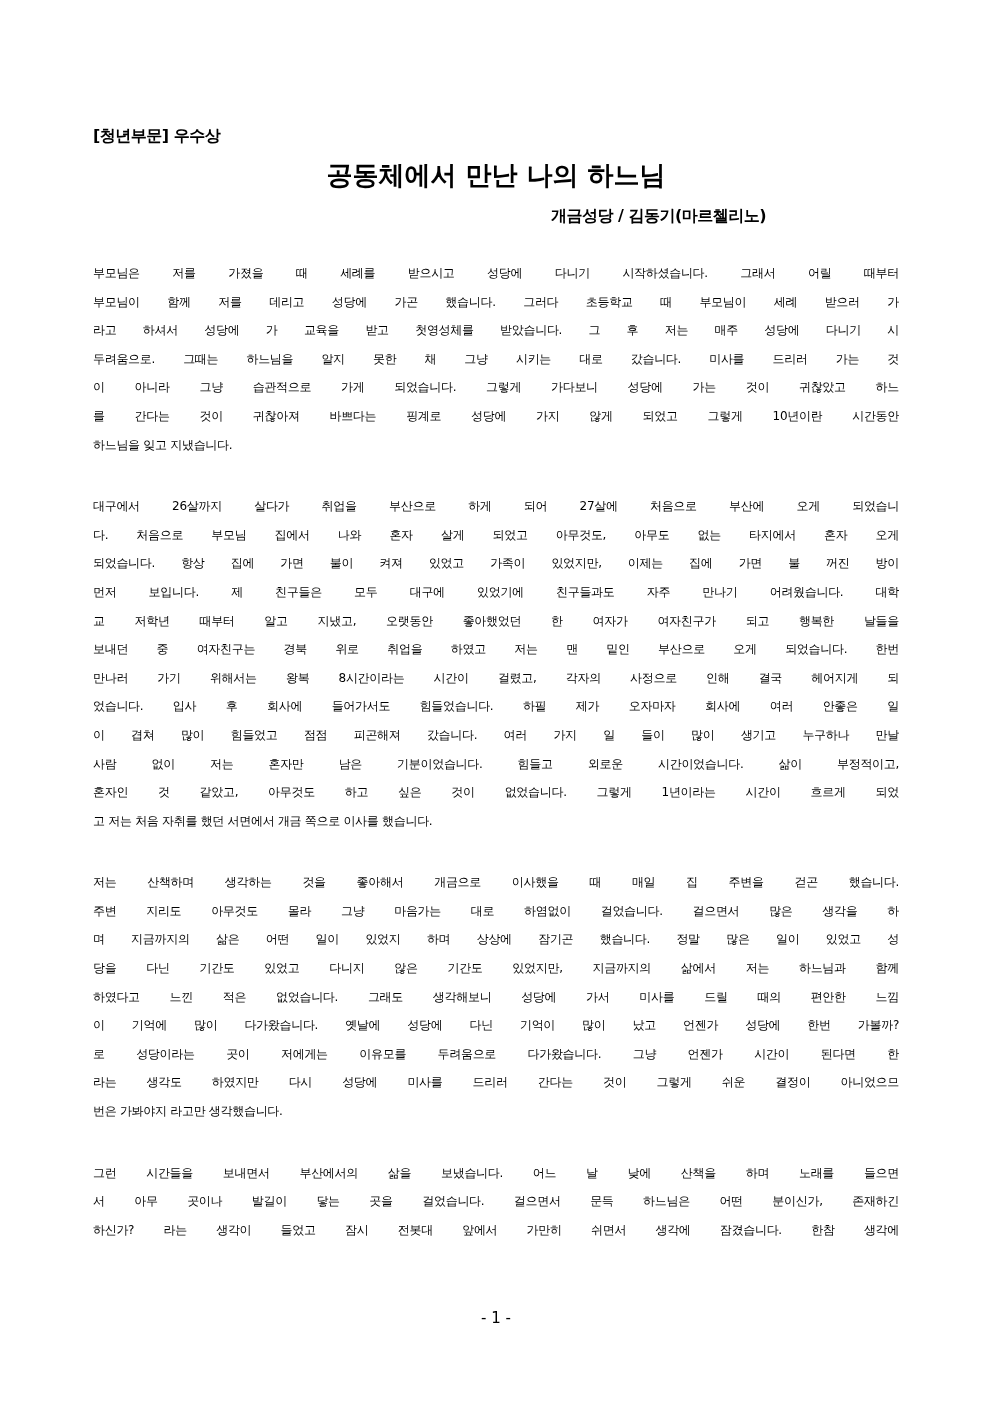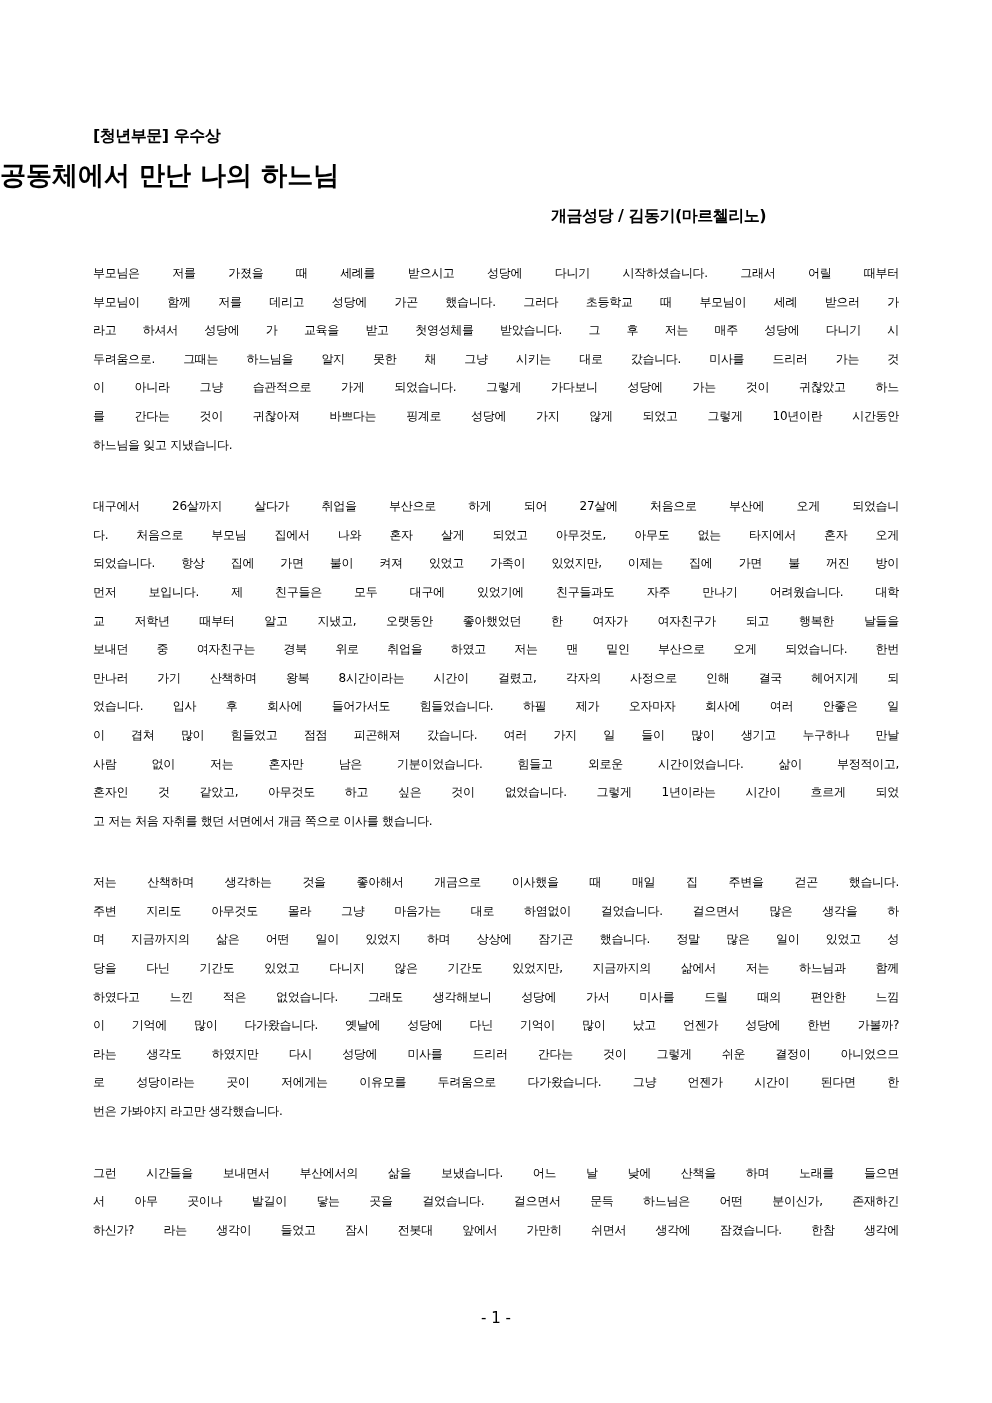--- a/index.html
+++ b/index.html
@@ -1,19 +1,19 @@
 <!DOCTYPE html>
 <html><head>
 <meta charset="utf-8">
 <style>
   html, body { margin:0; padding:0; background:#ffffff; }
   body { width:992px; height:1403px; position:relative; overflow:hidden; font-family:"DejaVu Sans", sans-serif; color:#000; }
   .page { position:absolute; left:0; top:0; width:860px; height:1403px; }
   .category { position:absolute; left:93px; top:126px; font-size:16px; font-weight:bold; letter-spacing:-0.5px; }
-  .title { position:absolute; left:0; width:992px; top:158px; text-align:left; font-size:26px; font-weight:bold; letter-spacing:0px; }
+  .title { position:absolute; left:0; width:992px; top:158px; text-align:center; font-size:26px; font-weight:bold; letter-spacing:0px; }
   .byline { position:absolute; right:94px; top:206px; font-size:16px; font-weight:bold; letter-spacing:-0.5px; }
   .body { position:absolute; left:93px; width:806px; top:259px; }
   .para { margin:0 0 33px 0; }
   .line { display:block; height:28.6px; line-height:28.6px; font-size:12px; white-space:nowrap; text-align:justify; text-align-last:justify; letter-spacing:-0.3px; }
   .line.last { text-align-last:left; }
   .footer { position:absolute; left:0; width:992px; top:1309px; text-align:center; font-size:15px; }
 </style>
 </head>
 <body>
 
@@ -32,36 +32,36 @@
       <span class="line">를 간다는 것이 귀찮아져 바쁘다는 핑계로 성당에 가지 않게 되었고 그렇게 10년이란 시간동안</span>
       <span class="line last">하느님을 잊고 지냈습니다.</span>
     </div>
     <div class="para">
       <span class="line"> 대구에서 26살까지 살다가 취업을 부산으로 하게 되어 27살에 처음으로 부산에 오게 되었습니</span>
       <span class="line">다. 처음으로 부모님 집에서 나와 혼자 살게 되었고 아무것도, 아무도 없는 타지에서 혼자 오게</span>
       <span class="line">되었습니다. 항상 집에 가면 불이 켜져 있었고 가족이 있었지만, 이제는 집에 가면 불 꺼진 방이</span>
       <span class="line">먼저 보입니다. 제 친구들은 모두 대구에 있었기에 친구들과도 자주 만나기 어려웠습니다. 대학</span>
       <span class="line">교 저학년 때부터 알고 지냈고, 오랫동안 좋아했었던 한 여자가 여자친구가 되고 행복한 날들을</span>
       <span class="line">보내던 중 여자친구는 경북 위로 취업을 하였고 저는 맨 밑인 부산으로 오게 되었습니다. 한번</span>
-      <span class="line">만나러 가기 산책하며 왕복 8시간이라는 시간이 걸렸고, 각자의 사정으로 인해 결국 헤어지게 되</span>
+      <span class="line">만나러 가기 위해서는 왕복 8시간이라는 시간이 걸렸고, 각자의 사정으로 인해 결국 헤어지게 되</span>
       <span class="line">었습니다. 입사 후 회사에 들어가서도 힘들었습니다. 하필 제가 오자마자 회사에 여러 안좋은 일</span>
       <span class="line">이 겹쳐 많이 힘들었고 점점 피곤해져 갔습니다. 여러 가지 일 들이 많이 생기고 누구하나 만날</span>
       <span class="line">사람 없이 저는 혼자만 남은 기분이었습니다. 힘들고 외로운 시간이었습니다. 삶이 부정적이고,</span>
       <span class="line">혼자인 것 같았고, 아무것도 하고 싶은 것이 없었습니다. 그렇게 1년이라는 시간이 흐르게 되었</span>
       <span class="line last">고 저는 처음 자취를 했던 서면에서 개금 쪽으로 이사를 했습니다.</span>
     </div>
     <div class="para">
       <span class="line"> 저는 산책하며 생각하는 것을 좋아해서 개금으로 이사했을 때 매일 집 주변을 걷곤 했습니다.</span>
       <span class="line">주변 지리도 아무것도 몰라 그냥 마음가는 대로 하염없이 걸었습니다. 걸으면서 많은 생각을 하</span>
       <span class="line">며 지금까지의 삶은 어떤 일이 있었지 하며 상상에 잠기곤 했습니다. 정말 많은 일이 있었고 성</span>
       <span class="line">당을 다닌 기간도 있었고 다니지 않은 기간도 있었지만, 지금까지의 삶에서 저는 하느님과 함께</span>
       <span class="line">하였다고 느낀 적은 없었습니다. 그래도 생각해보니 성당에 가서 미사를 드릴 때의 편안한 느낌</span>
       <span class="line">이 기억에 많이 다가왔습니다. 옛날에 성당에 다닌 기억이 많이 났고 언젠가 성당에 한번 가볼까?</span>
+      <span class="line">로 성당이라는 곳이 저에게는 이유모를 두려움으로 다가왔습니다. 그냥 언젠가 시간이 된다면 한</span>
       <span class="line">라는 생각도 하였지만 다시 성당에 미사를 드리러 간다는 것이 그렇게 쉬운 결정이 아니었으므</span>
-      <span class="line">로 성당이라는 곳이 저에게는 이유모를 두려움으로 다가왔습니다. 그냥 언젠가 시간이 된다면 한</span>
       <span class="line last">번은 가봐야지 라고만 생각했습니다.</span>
     </div>
     <div class="para">
       <span class="line"> 그런 시간들을 보내면서 부산에서의 삶을 보냈습니다. 어느 날 낮에 산책을 하며 노래를 들으면</span>
       <span class="line">서 아무 곳이나 발길이 닿는 곳을 걸었습니다. 걸으면서 문득 하느님은 어떤 분이신가, 존재하긴</span>
       <span class="line">하신가? 라는 생각이 들었고 잠시 전봇대 앞에서 가만히 쉬면서 생각에 잠겼습니다. 한참 생각에</span>
     </div>
   </div>
 
   <div class="footer">- 1 -</div>

